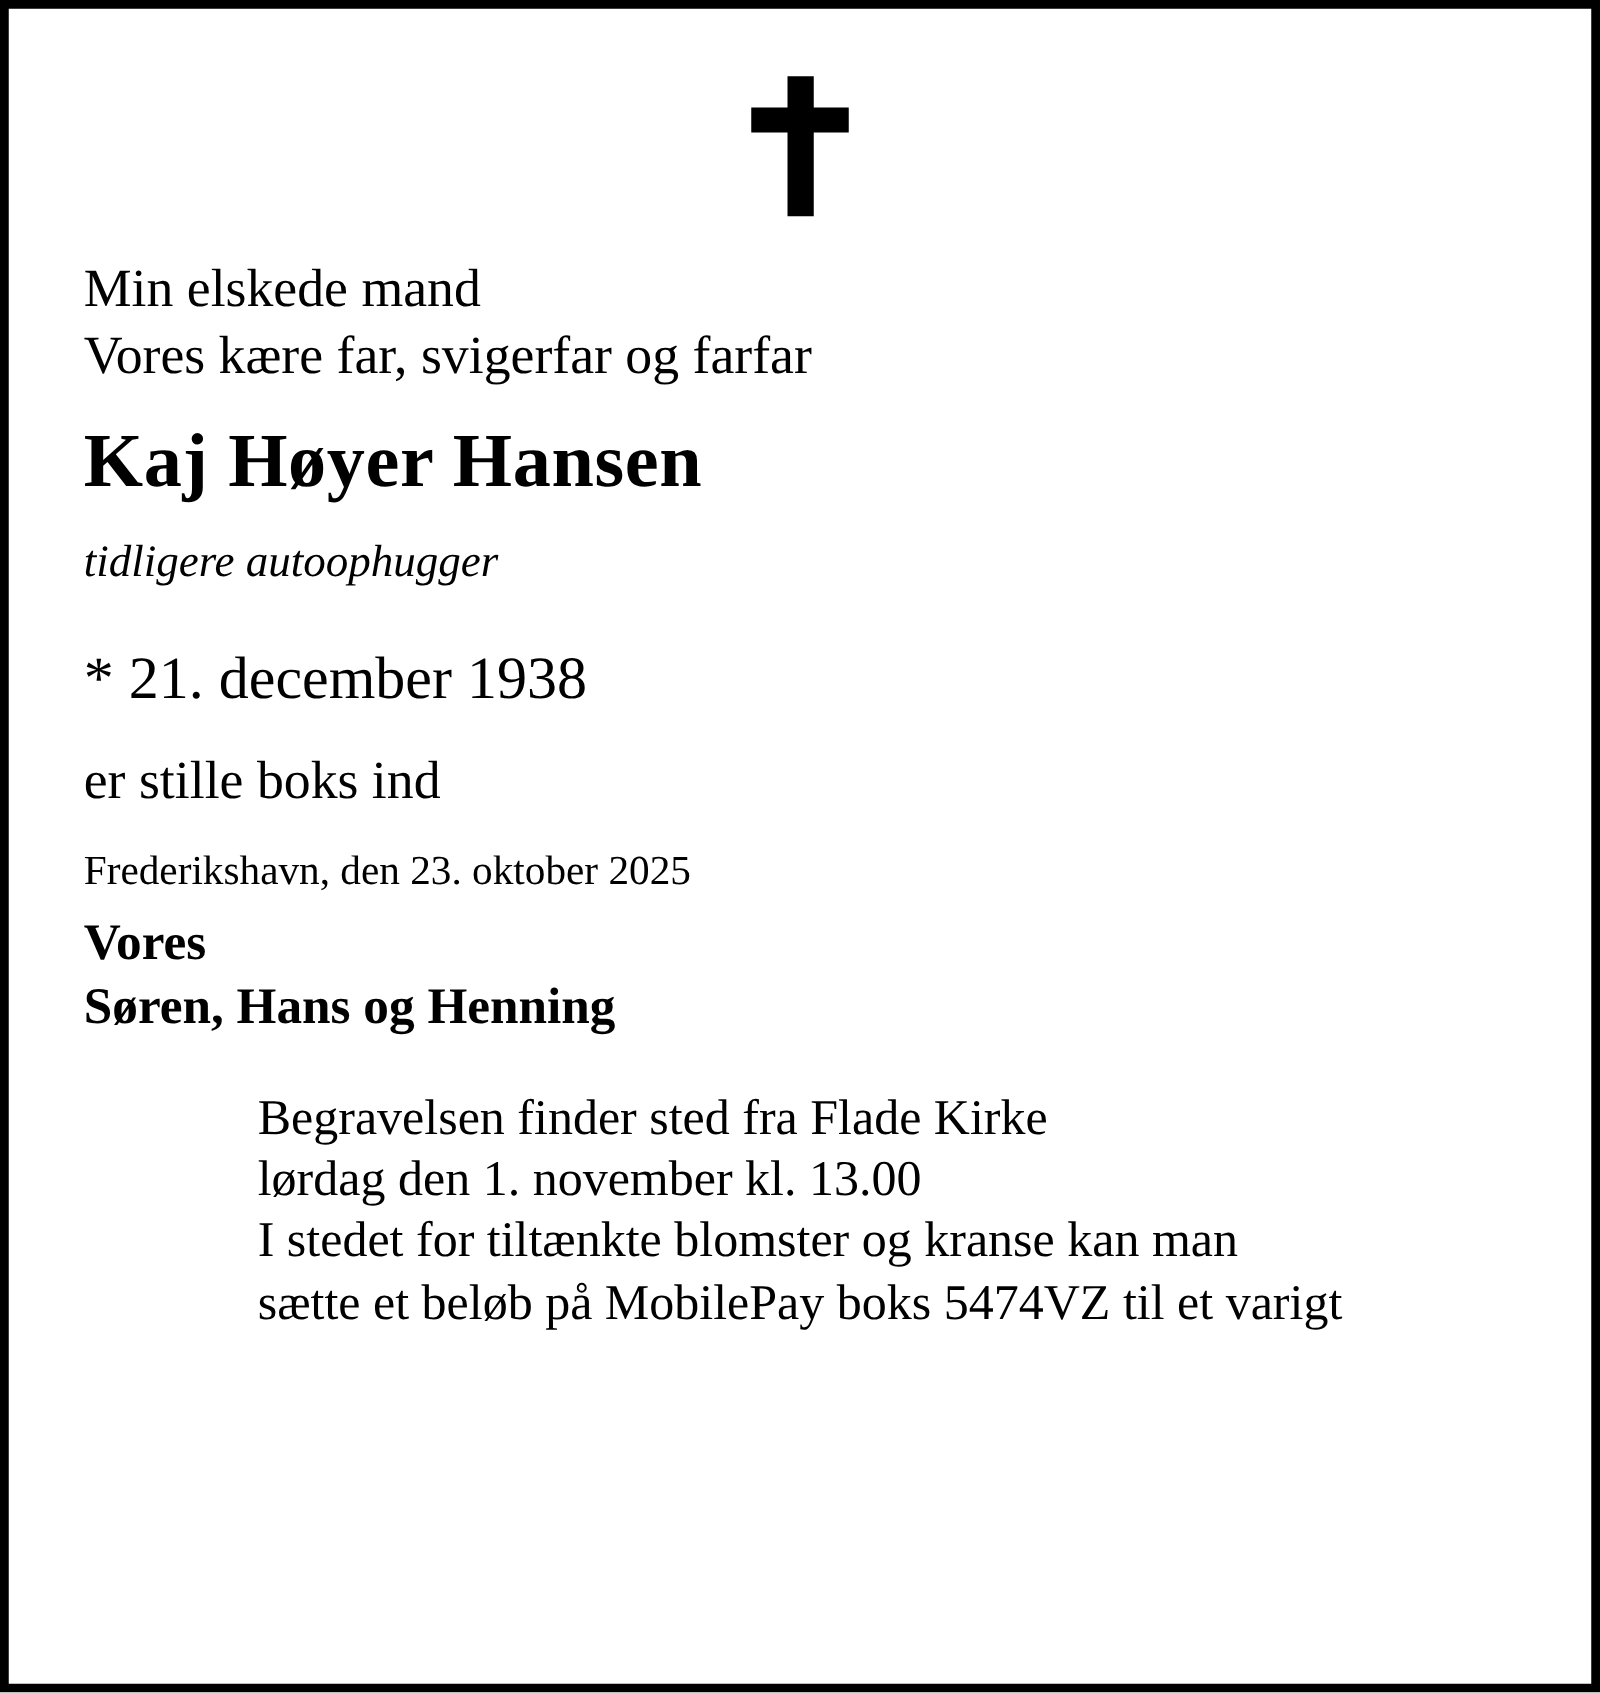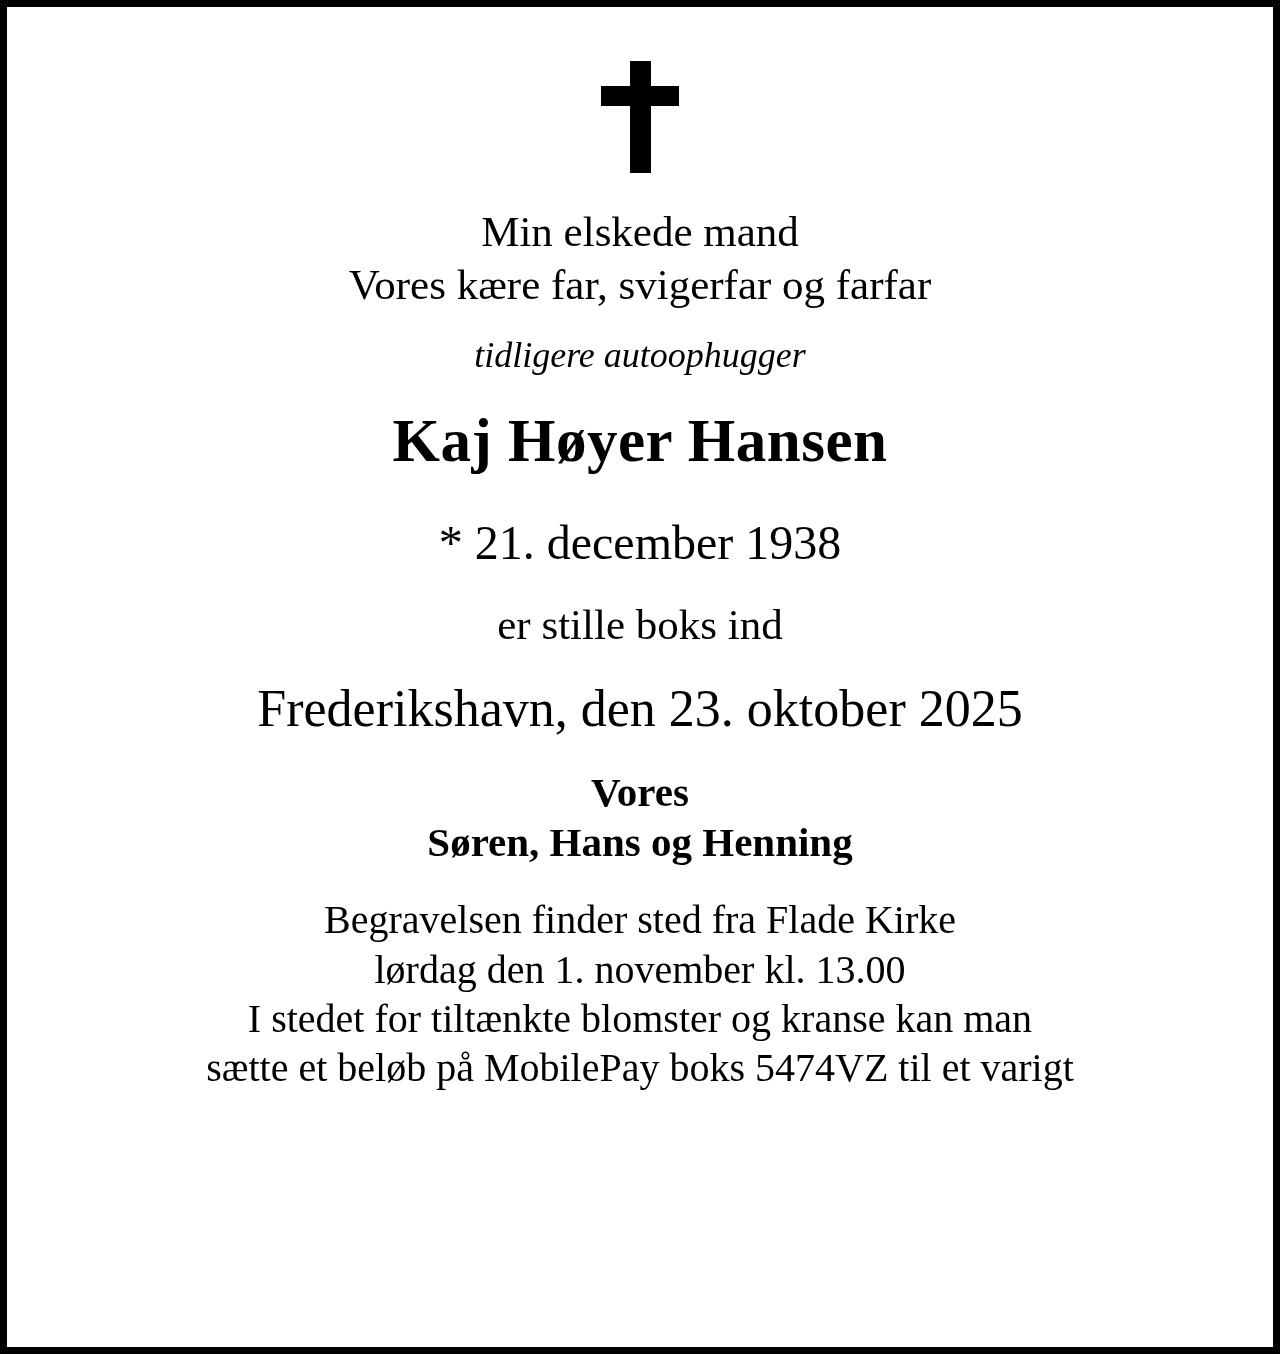--- a/index.html
+++ b/index.html
@@ -47,21 +47,20 @@
   }
   .cross .hbar {
     position: absolute;
     left: 0;
     top: 25px;
     width: 78px;
     height: 20px;
     background: #000;
   }
   .line {
-    text-align: center;
     line-height: 1.18;
     width: 100%;
   }
   .intro {
     font-size: 43px;
     margin-bottom: 2px;
   }
   .intro2 {
     font-size: 43px;
     margin-bottom: 24px;
@@ -80,36 +79,36 @@
   .born {
     font-size: 48px;
     margin-bottom: 28px;
     margin-top: 16px;
   }
   .passed {
     font-size: 43px;
     margin-bottom: 28px;
   }
   .place-date {
-    font-size: 52px;
-    margin-bottom: 28px;
+    font-size: 33px;
+    margin-bottom: 12px;
   }
   .onbehalf {
     font-size: 43px;
     margin-bottom: 22px;
   }
   .survivor1 {
     font-size: 41px;
     font-weight: bold;
     margin-bottom: 2px;
   }
   .survivor2 {
     font-size: 41px;
     font-weight: bold;
-    margin-bottom: 30px;
+    margin-bottom: 42px;
   }
   .funeral {
     font-size: 40px;
     line-height: 1.22;
   }
   .funeral .fline {
     margin-bottom: 2px;
   }
 </style>
 </head>
@@ -120,23 +119,23 @@
   <div class="cross-wrap">
     <div class="cross">
       <div class="vbar"></div>
       <div class="hbar"></div>
     </div>
   </div>
 
   <div class="line intro">Min elskede mand</div>
   <div class="line intro2">Vores kære far, svigerfar og farfar</div>
 
+  <div class="line name">Kaj Høyer Hansen</div>
+
   <div class="line occupation">tidligere autoophugger</div>
-
-  <div class="line name">Kaj Høyer Hansen</div>
 
   <div class="line born">* 21. december 1938</div>
 
   <div class="line passed">er stille boks ind</div>
 
   <div class="line place-date">Frederikshavn, den 23. oktober 2025</div>
 
 
   <div class="line survivor1">Vores</div>
   <div class="line survivor2">Søren, Hans og Henning</div>

